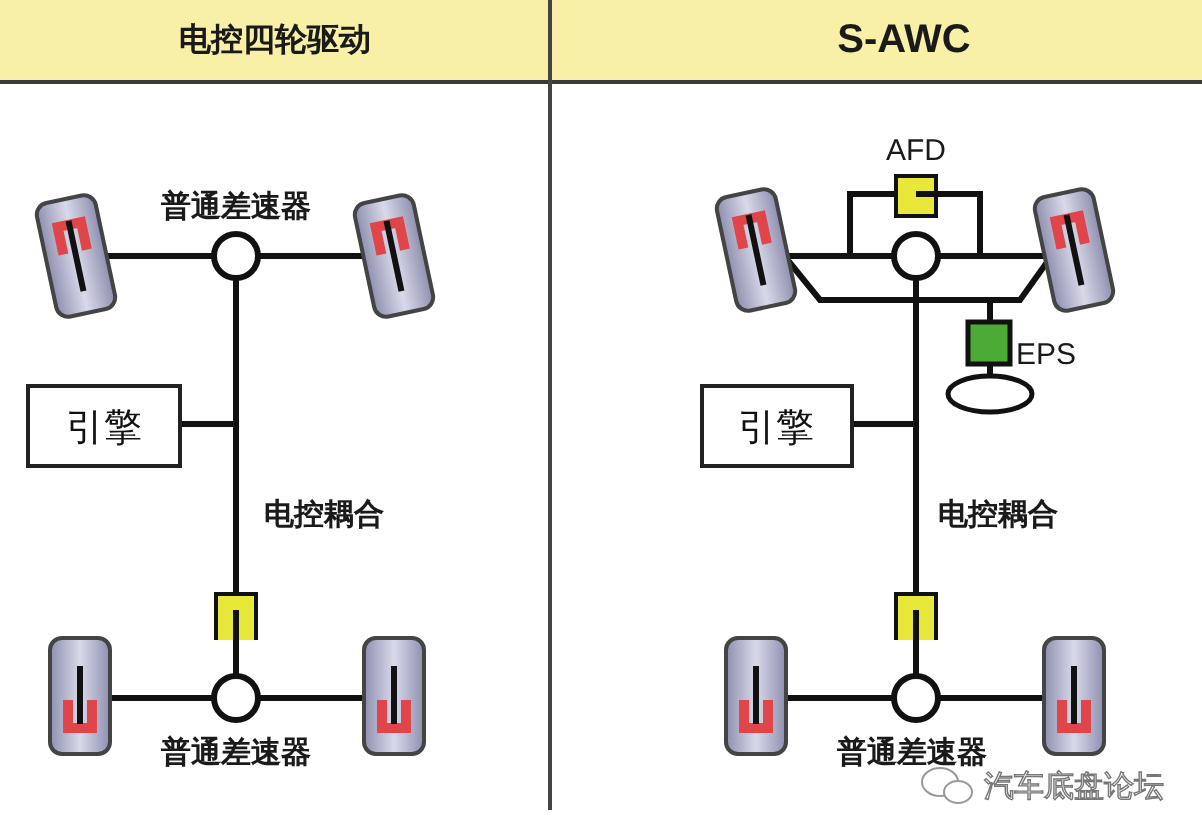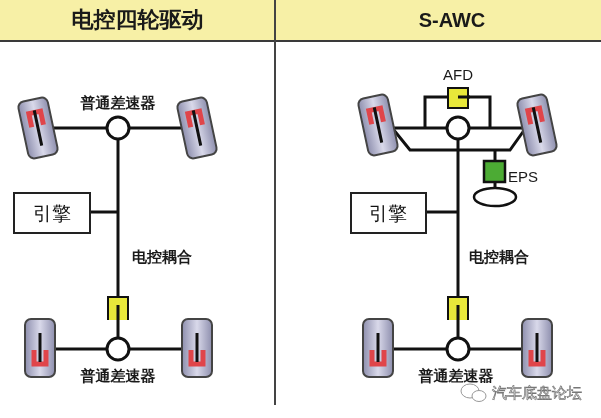--- a/index.html
+++ b/index.html
@@ -1,21 +1,21 @@
 <!DOCTYPE html>
 <html><head>
 <meta charset="utf-8">
 <style>
   html, body { margin: 0; padding: 0; background: #ffffff; }
   body { width: 601px; height: 418px; position: relative; overflow: hidden;
          font-family: "DejaVu Sans", "Liberation Sans", sans-serif; }
   .header { position: absolute; left: 0; top: 0; width: 601px; height: 40px;
             background: #f7f0a6; border-bottom: 2px solid #3a3a3a; }
   .hcell { position: absolute; top: 0; height: 40px; line-height: 40px;
-           text-align: center; font-weight: bold; font-size: 22px; color: #1a1a1a; }
+           text-align: center; font-weight: bold; font-size: 16px; color: #1a1a1a; }
   .hcell.left { left: 0; width: 275px; }
   .hcell.right { left: 277px; width: 350px; font-family: Liberation Sans, sans-serif; font-size: 20px; }
   .divider { position: absolute; left: 274px; top: 0; width: 2px; height: 405px; background: #444; }
   svg { position: absolute; left: 0; top: 0; }
   .lbl { font-weight: bold; font-size: 15px; fill: #1a1a1a; font-family: "DejaVu Sans", sans-serif; }
   .lblen { font-size: 15px; fill: #1a1a1a; font-family: "Liberation Sans", sans-serif; }
   .eng { font-size: 19px; fill: #111; font-family: "DejaVu Sans", sans-serif; }
   .wm { font-size: 15px; fill: #ffffff; stroke: #777; stroke-width: 0.7; font-family: "DejaVu Sans", sans-serif; }
 </style>
 </head>

